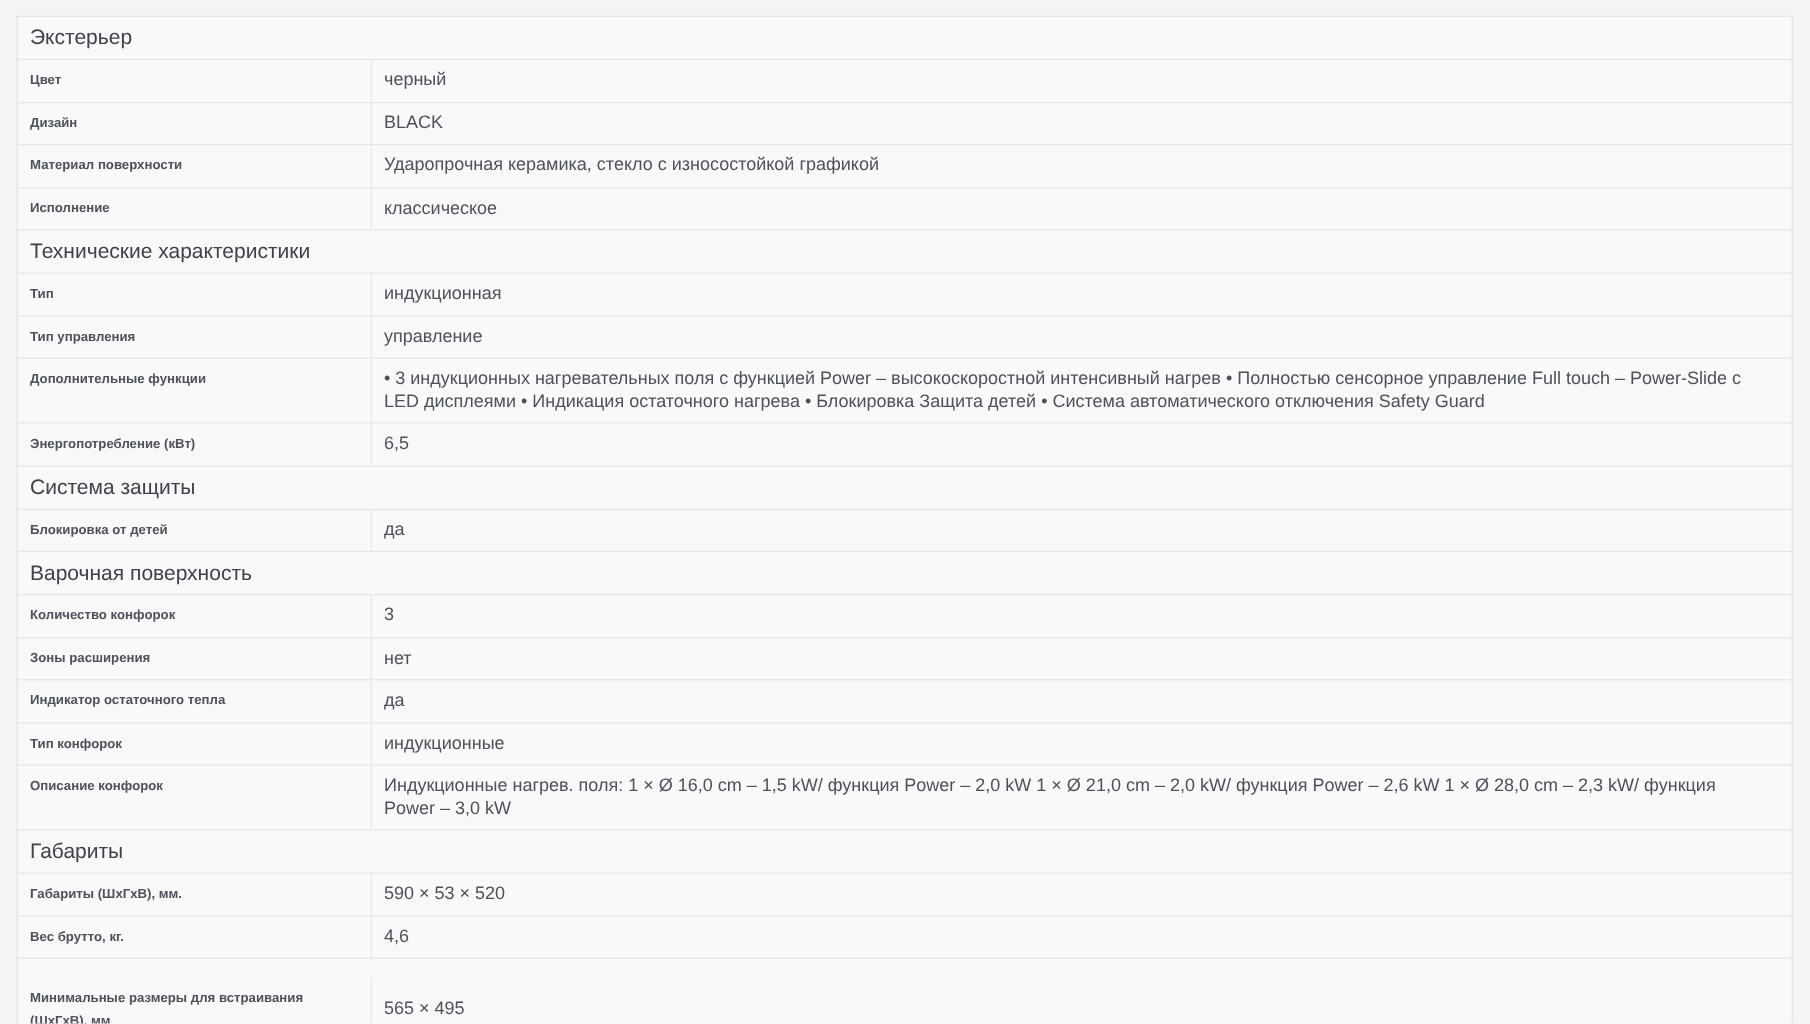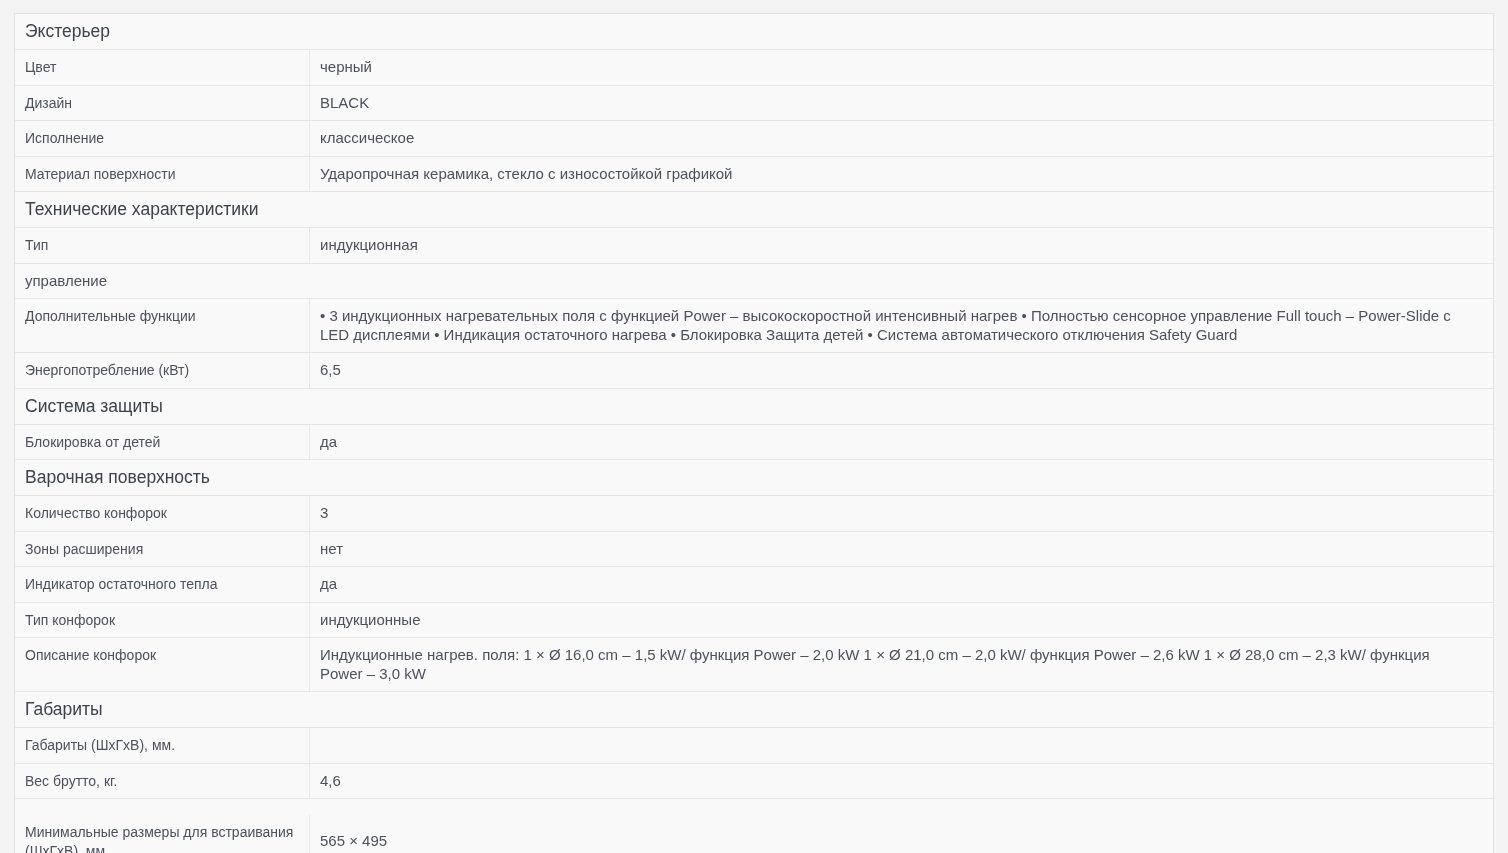--- a/index.html
+++ b/index.html
@@ -34,24 +34,25 @@
     display: flex;
     align-items: stretch;
     border-bottom: 1px solid #e6e6ea;
   }
   .spec-table > .spec-row:last-child { border-bottom: none; margin-top: 16px; }
   .label-cell {
     flex: 0 0 295px;
     width: 295px;
     padding: 8px 14px 8px 10px;
     border-right: 1px solid #e6e6ea;
-    font-size: 14px;
+    font-size: 11px;
     line-height: 18.5px;
     display: flex;
     align-items: flex-start;
+    font-weight: bold;
   }
   .label-cell span, .value-cell span { margin-top: 0; }
   .value-cell {
     flex: 1 1 auto;
     padding: 8px 28px 8px 10px;
     font-size: 15px;
     line-height: 18.5px;
     display: flex;
     align-items: center;
   }
@@ -79,50 +80,53 @@
     <div class="label-cell">
       <span>Дизайн</span>
     </div>
     <div class="value-cell">
       <span>BLACK</span>
     </div>
   </div>
 
   <div class="spec-row">
     <div class="label-cell">
+      <span>Материал поверхности</span>
+    </div>
+    <div class="value-cell">
+      <span>Ударопрочная керамика, стекло с износостойкой графикой</span>
+    </div>
+  </div>
+
+  <div class="spec-row">
+    <div class="label-cell">
       <span>Исполнение</span>
     </div>
     <div class="value-cell">
       <span>классическое</span>
     </div>
   </div>
 
-  <div class="spec-row">
-    <div class="label-cell">
-      <span>Материал поверхности</span>
-    </div>
-    <div class="value-cell">
-      <span>Ударопрочная керамика, стекло с износостойкой графикой</span>
-    </div>
-  </div>
-
   <div class="section-row">
     <span>Технические характеристики</span>
   </div>
 
   <div class="spec-row">
     <div class="label-cell">
       <span>Тип</span>
     </div>
     <div class="value-cell">
       <span>индукционная</span>
     </div>
   </div>
 
   <div class="spec-row">
+    <div class="label-cell">
+      <span>Тип управления</span>
+    </div>
     <div class="value-cell">
       <span>управление</span>
     </div>
   </div>
 
   <div class="spec-row">
     <div class="label-cell">
       <span>Дополнительные функции</span>
     </div>
     <div class="value-cell">
@@ -201,20 +205,23 @@
     </div>
   </div>
 
   <div class="section-row">
     <span>Габариты</span>
   </div>
 
   <div class="spec-row">
     <div class="label-cell">
       <span>Габариты (ШхГхВ), мм.</span>
+    </div>
+    <div class="value-cell">
+      <span>590 × 53 × 520</span>
     </div>
   </div>
 
   <div class="spec-row">
     <div class="label-cell">
       <span>Вес брутто, кг.</span>
     </div>
     <div class="value-cell">
       <span>4,6</span>
     </div>

